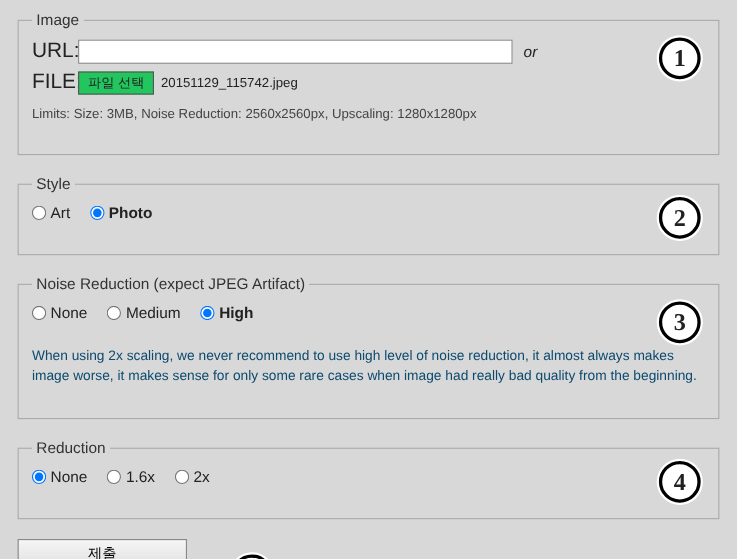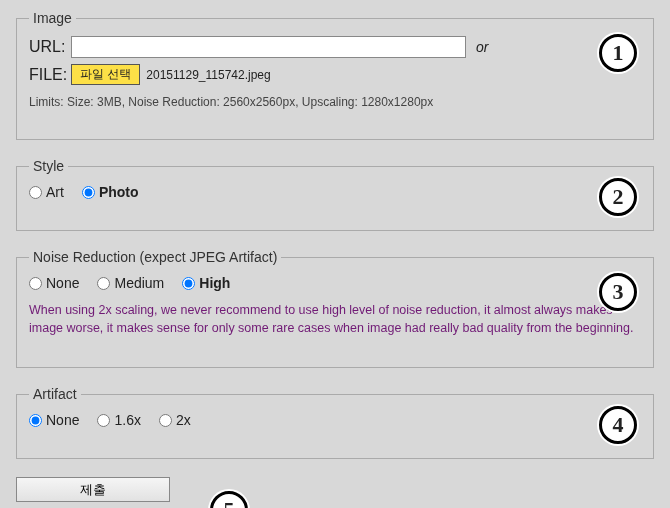--- a/index.html
+++ b/index.html
@@ -17,46 +17,46 @@
     margin: 0 0 18px 0;
     padding: 10px 12px 30px 12px;
     position: relative;
   }
   legend {
     font-size: 14px;
     padding: 0 4px;
     color: #333;
   }
   .row { display: flex; align-items: center; margin-bottom: 6px; }
-  .lbl { width: 42px; font-size: 16px; }
+  .lbl { width: 42px; font-size: 19px; }
   .url-input {
     width: 395px;
     height: 22px;
     border: 1px solid #888;
     background: #fff;
     font-size: 13px;
     padding: 0 4px;
   }
   .or { margin-left: 10px; font-size: 14px; font-style: italic; }
   .file-btn {
     display: inline-block;
     border: 1px solid #555;
-    background: #fde047;
+    background: #22c55e;
     font-size: 12px;
     padding: 1px 8px;
     margin-right: 6px;
     cursor: pointer;
   }
   .filename { font-size: 12px; }
   .limits { font-size: 12px; color: #444; margin-top: 10px; }
   .radio-line { display: flex; align-items: flex-end; flex-wrap: wrap; gap: 4px; }
   .radio-line label { margin-right: 14px; font-size: 14px; display: inline-flex; align-items: center; cursor: pointer; }
   .radio-line input[type=radio] { margin: 0 4px 0 0; }
   .bold { font-weight: bold; }
-  .desc { font-size: 12.5px; color: #701a75; margin-top: 10px; line-height: 1.45; }
+  .desc { font-size: 12.5px; color: #0c4a6e; margin-top: 22px; line-height: 1.45; }
   .badge {
     position: absolute;
     right: 16px;
     top: 8px;
     width: 38px;
     height: 38px;
     border: 3px solid #000;
     border-radius: 50%;
     background: #fff;
     display: flex;
@@ -133,21 +133,21 @@
     <label>
       <input type="radio" name="noise" checked="" style="">
       <span class="bold">High</span>
     </label>
   </div>
   <div class="desc">When using 2x scaling, we never recommend to use high level of noise reduction, it almost always makes image worse, it makes sense for only some rare cases when image had really bad quality from the beginning.</div>
   <div class="badge">3</div>
 </fieldset>
 
 <fieldset>
-  <legend>Artifact</legend>
+  <legend>Reduction</legend>
   <div class="radio-line">
     <label>
       <input type="radio" name="ups" checked="" style="">
       <span>None</span>
     </label>
     <label>
       <input type="radio" name="ups" style="">
       <span>1.6x</span>
     </label>
     <label>

